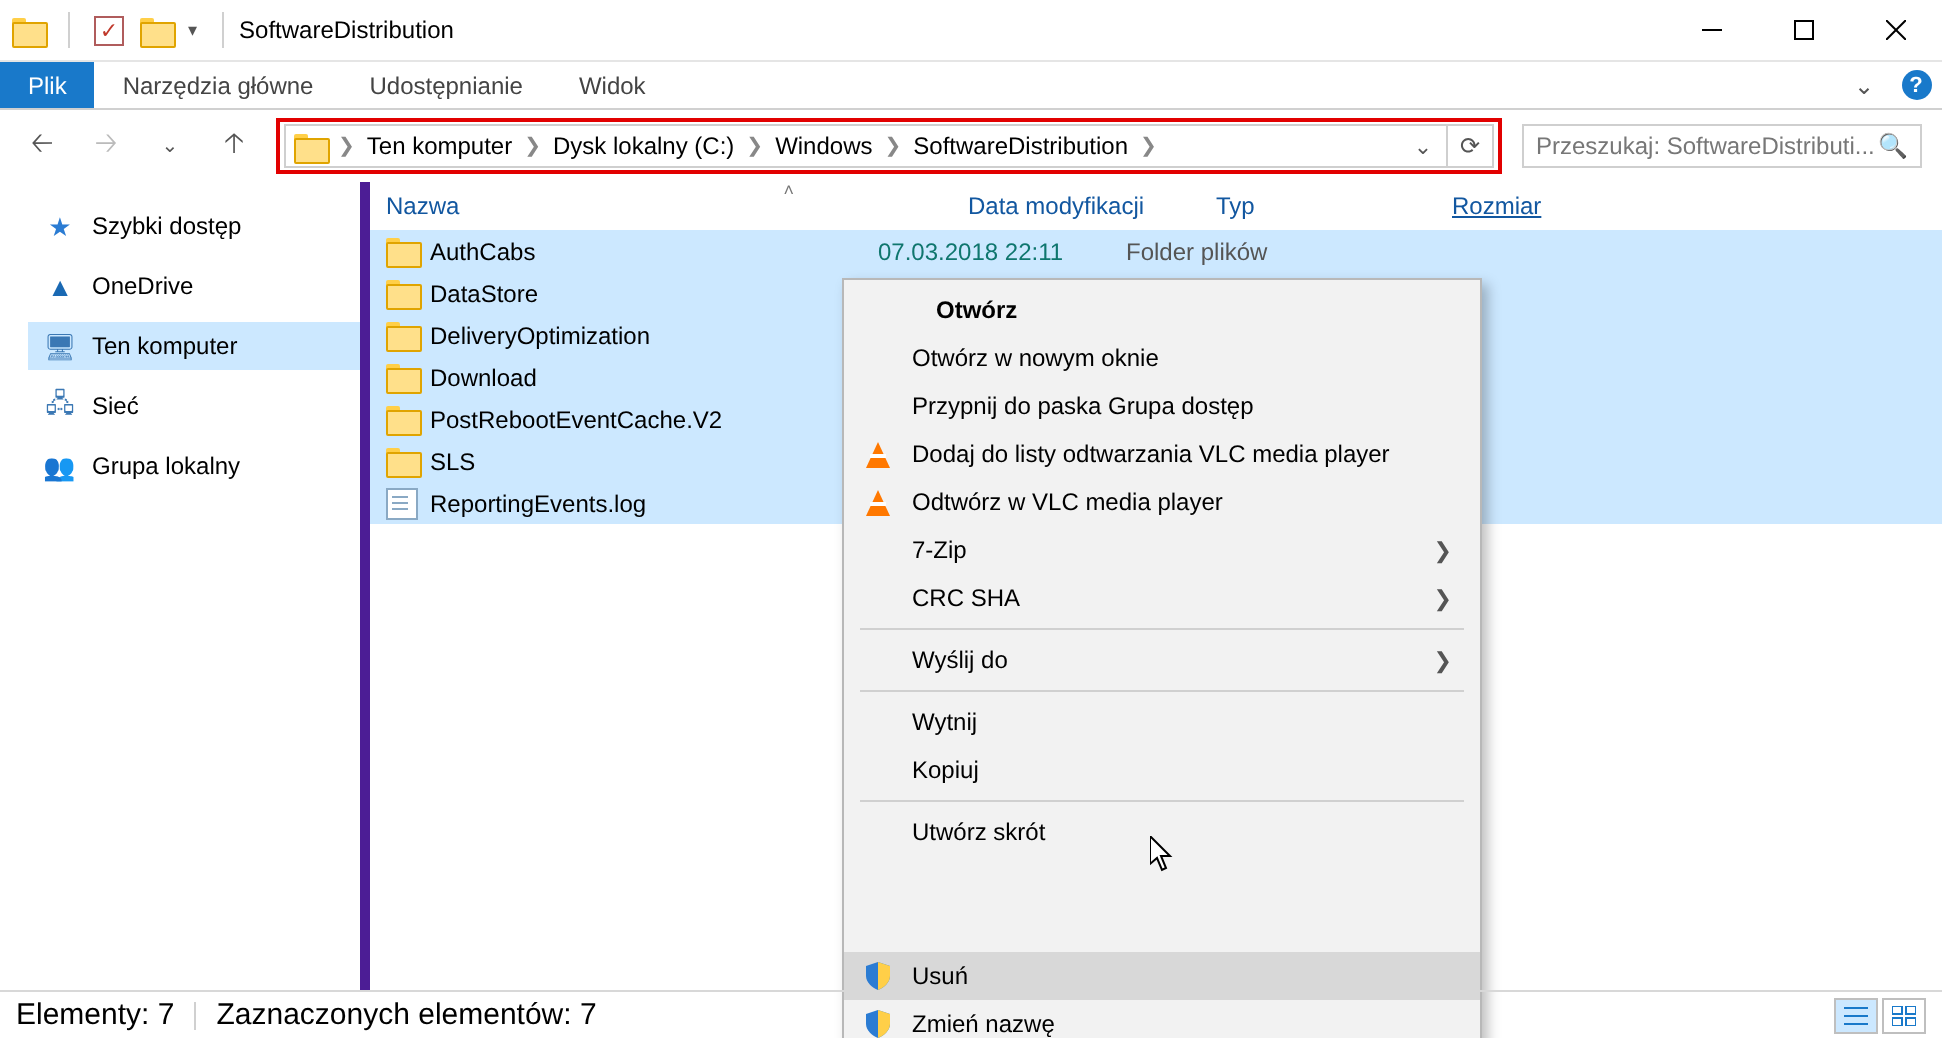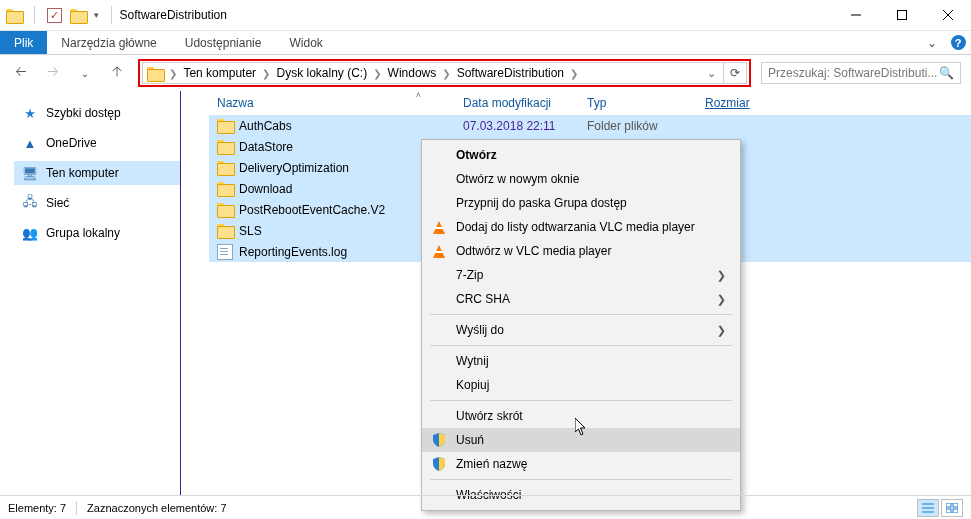--- a/index.html
+++ b/index.html
@@ -47,52 +47,52 @@
   .nv-item { display:flex; align-items:center; height:24px; gap:8px; padding-left:8px; }
   .nv-item.selected { background:#cce8ff; }
   .ico { width:16px; height:16px; display:flex; align-items:center; justify-content:center; font-size:13px; }
   .ico.star    { color:#2b7cd3; }
   .ico.cloud   { color:#1a69b3; }
   .ico.monitor { color:#3b78b4; }
   .ico.net     { color:#3b78b4; }
   .ico.group   { color:#3b78b4; }
 
   
-  .listpane { flex:1; position:relative; border-left:1px solid #4c1d95;padding-left:28px; }
+  .listpane { flex:1; position:relative; border-left:5px solid #4c1d95; }
   .cols { display:flex; height:24px; align-items:center; color:#1257a0; font-size:12px; padding-left:8px; }
   .col-name { width:246px; display:flex; align-items:center; }
-  .col-date { width:124px; }
+  .col-date { width:124px;margin-left:45px; }
   .col-type { width:118px; }
   .col-size { width:80px;text-decoration:underline; }
   .sort-caret { margin:0 auto; color:#777; font-size:9px; position:relative; top:-8px; left:60px;}
   .rows { }
   .row { display:flex; align-items:center; height:21px; padding-left:8px; }
   .row.selected { background:#cce8ff; }
   .row .ficon { width:16px; height:16px; margin-right:6px; }
   .row .name { width:224px; }
-  .row .date { width:124px; color:#4c1d95; }
+  .row .date { width:124px; color:#0f766e; }
   .row .type { width:118px; color:#555; }
   .file-glyph { width:14px; height:16px; border:1px solid #8aa9c4; background:#fff; position:relative; }
   .file-glyph::before { content:""; position:absolute; left:2px; top:3px; width:8px; height:1px; background:#8aa9c4; box-shadow:0 3px 0 #8aa9c4, 0 6px 0 #8aa9c4; }
 
   
   .ctx { position:absolute; left:421px; top:139px; width:320px; background:#f2f2f2; border:1px solid #b8b8b8; box-shadow:3px 3px 6px rgba(0,0,0,0.25); font-size:12px; padding:3px 0;}
   .ctx-item { display:flex; align-items:center; height:24px; padding:0 14px 0 34px; position:relative; }
-  .ctx-item.hover { background:#d8d8d8; }
-  .ctx-item.bold { font-weight:600; }
+  .ctx-item.hover { background:#d8d8d8;margin-top:48px; }
+  .ctx-item.bold { font-weight:600;margin-left:12px; }
   .ctx-sep { height:1px; background:#d0d0d0; margin:3px 8px; }
   .ctx-icon { position:absolute; left:8px; width:18px; height:18px; display:flex; align-items:center; justify-content:center; }
   .vlc-cone { width:0; height:0; border-left:6px solid transparent; border-right:6px solid transparent; border-bottom:13px solid #ff7800; position:relative; }
   .vlc-cone::after { content:""; position:absolute; top:6px; left:-4px; width:8px; height:2px; background:#fff; }
   .shield { width:14px; height:14px; }
   .ctx-arrow { margin-left:auto; color:#555; font-size:11px; }
   .cursor { position:absolute; left:575px; top:418px; font-size:16px; color:#000; pointer-events:none; }
 
   
-  .status { position:absolute; left:0; right:0; bottom:0; height:24px; border-top:1px solid #d8d8d8; display:flex; align-items:center; font-size:11px; padding:0 8px; }
+  .status { position:absolute; left:0; right:0; bottom:0; height:24px; border-top:1px solid #d8d8d8; display:flex; align-items:center; font-size:15px; padding:0 8px; }
   .status .sep { width:1px; height:14px; background:#d0d0d0; margin:0 10px; }
   .status .right { margin-left:auto; display:flex; gap:2px; }
   .view-btn { width:22px; height:18px; border:1px solid #bfbfbf; display:flex; align-items:center; justify-content:center; font-size:11px; color:#1979ca;}
   .view-btn.active { background:#cce8ff; }
 </style>
 </head>
 <body>
 
 <div class="titlebar">
   <div class="tb-icons">

